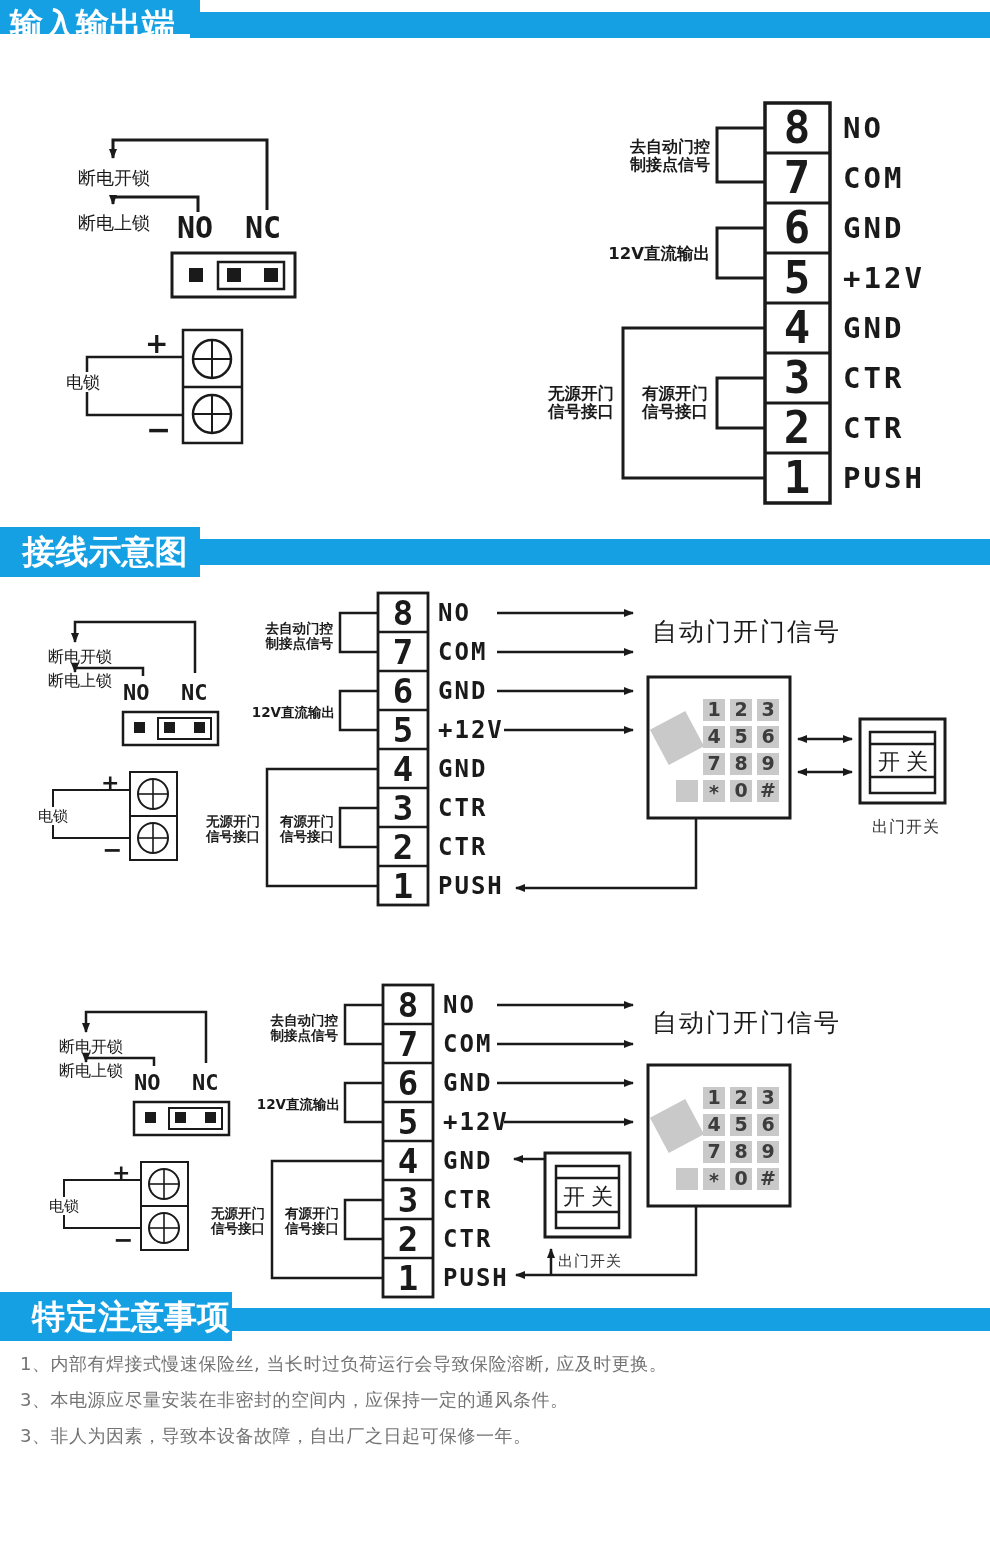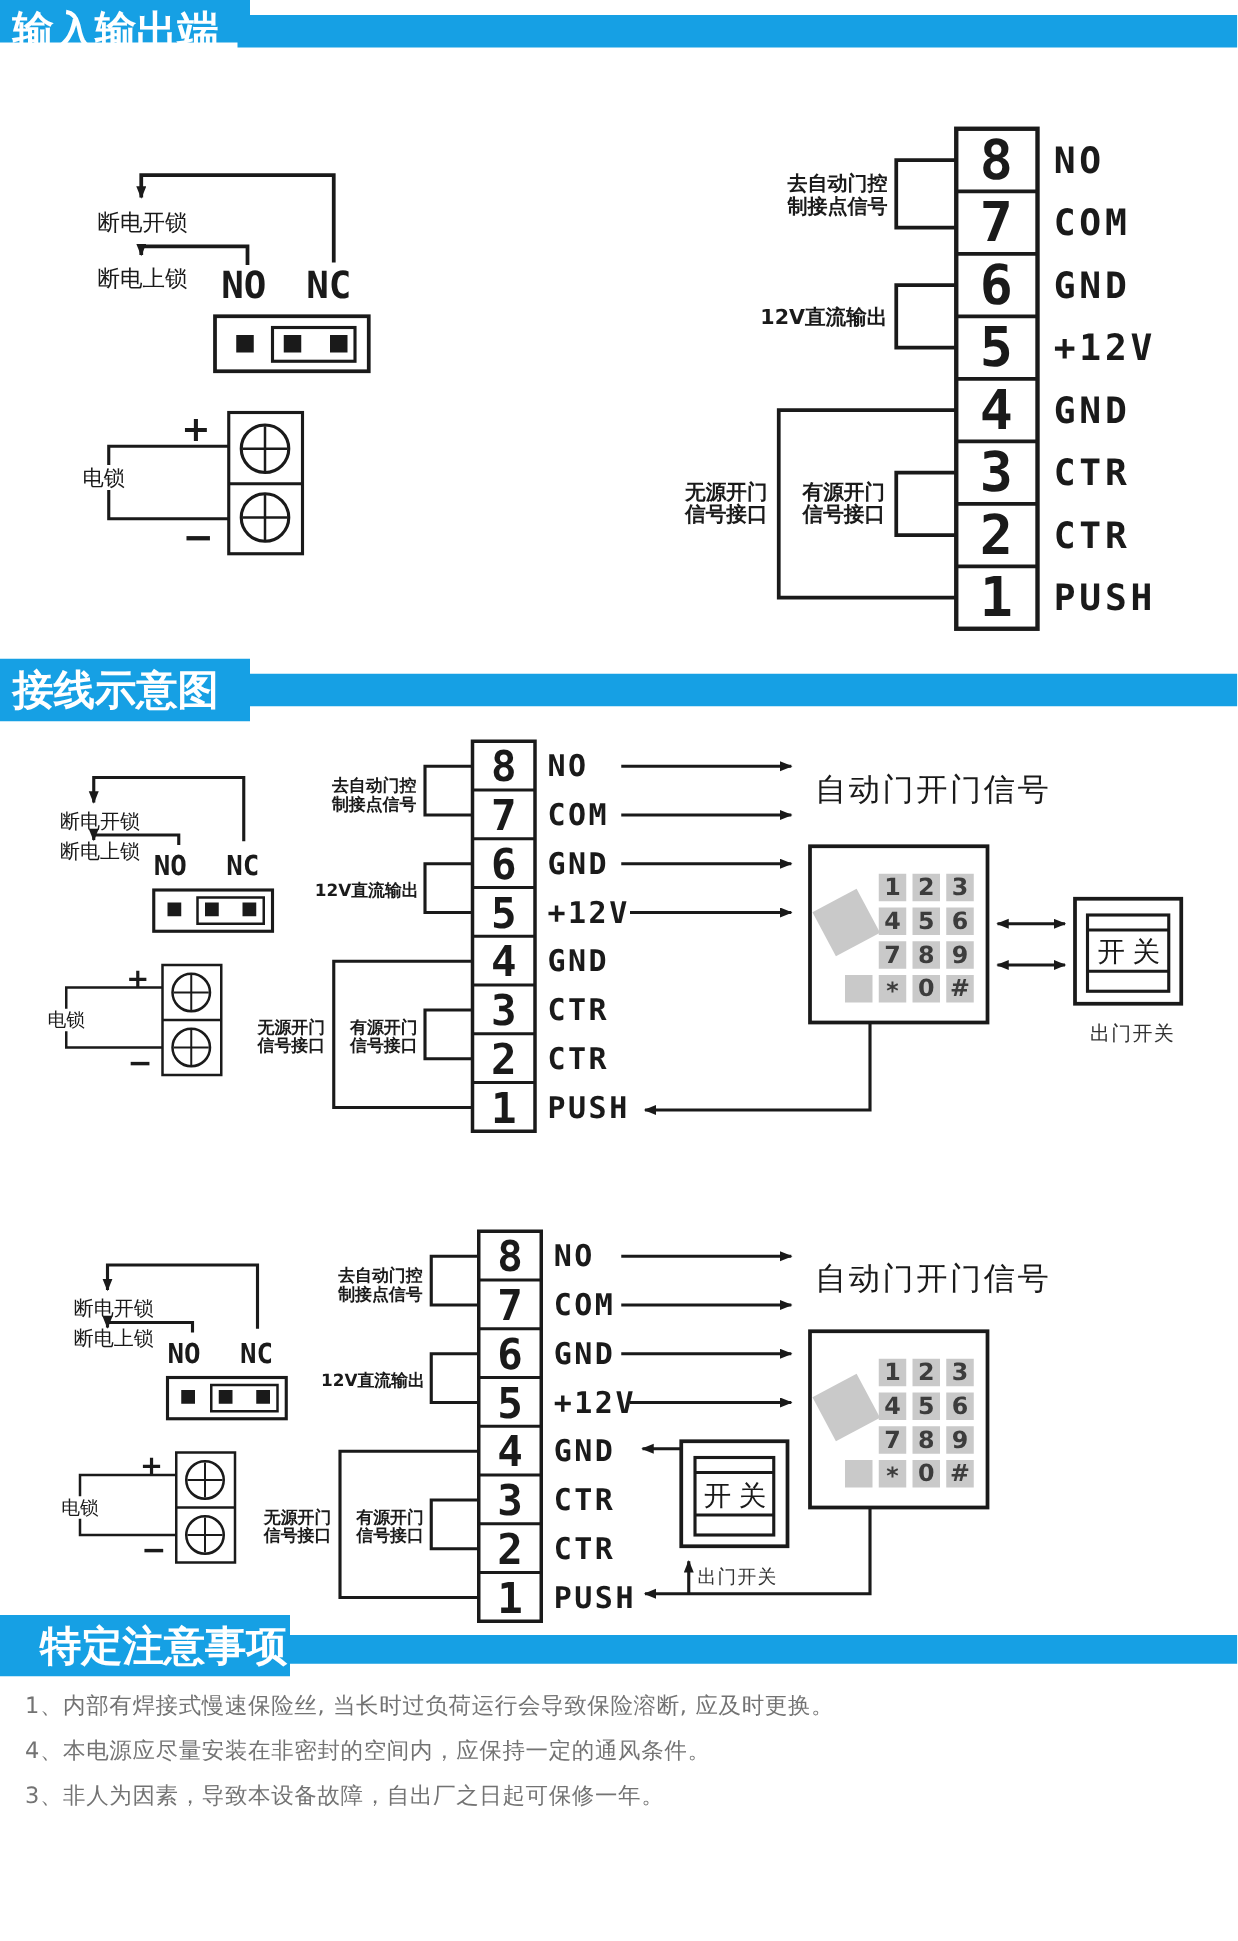--- a/index.html
+++ b/index.html
@@ -26,29 +26,29 @@
 </style>
 </head>
 <body>
 
 <div id="stage">
 
   <div class="hdr-bar" style="left:190px;top:12px;width:800px;height:26px;"></div>
   <div class="hdr-box" style="left:0;top:0;width:200px;height:34px;">输入输出端</div>
 
   <div class="hdr-bar" style="left:190px;top:539px;width:800px;height:26px;"></div>
-  <div class="hdr-box" style="left:0;top:527px;width:200px;height:50px;">接线示意图</div>
+  <div class="hdr-box" style="left:0;top:527px;width:200px;height:50px;text-align:center;">接线示意图</div>
 
   <div class="hdr-bar" style="left:222px;top:1308px;width:768px;height:23px;"></div>
   <div class="hdr-box" style="left:0;top:1292px;width:232px;height:49px;padding-left:32px;">特定注意事项</div>
 
 
   <div class="notes">
     <div>1、内部有焊接式慢速保险丝, 当长时过负荷运行会导致保险溶断, 应及时更换。</div>
-    <div>4、本电源应尽量安装在非密封的空间内，应保持一定的通风条件。</div>
+    <div>3、本电源应尽量安装在非密封的空间内，应保持一定的通风条件。</div>
     <div>3、非人为因素，导致本设备故障，自出厂之日起可保修一年。</div>
   </div>
 
   <svg width="990" height="1553" viewBox="0 0 990 1553">
     <defs>
       <marker id="arr" orient="auto-start-reverse" markerUnits="userSpaceOnUse" markerWidth="12" markerHeight="10" refX="9" refY="4">
         <path d="M0,0 L10,4 L0,8 Z" fill="#1a1a1a"></path>
       </marker>
     </defs>
 

